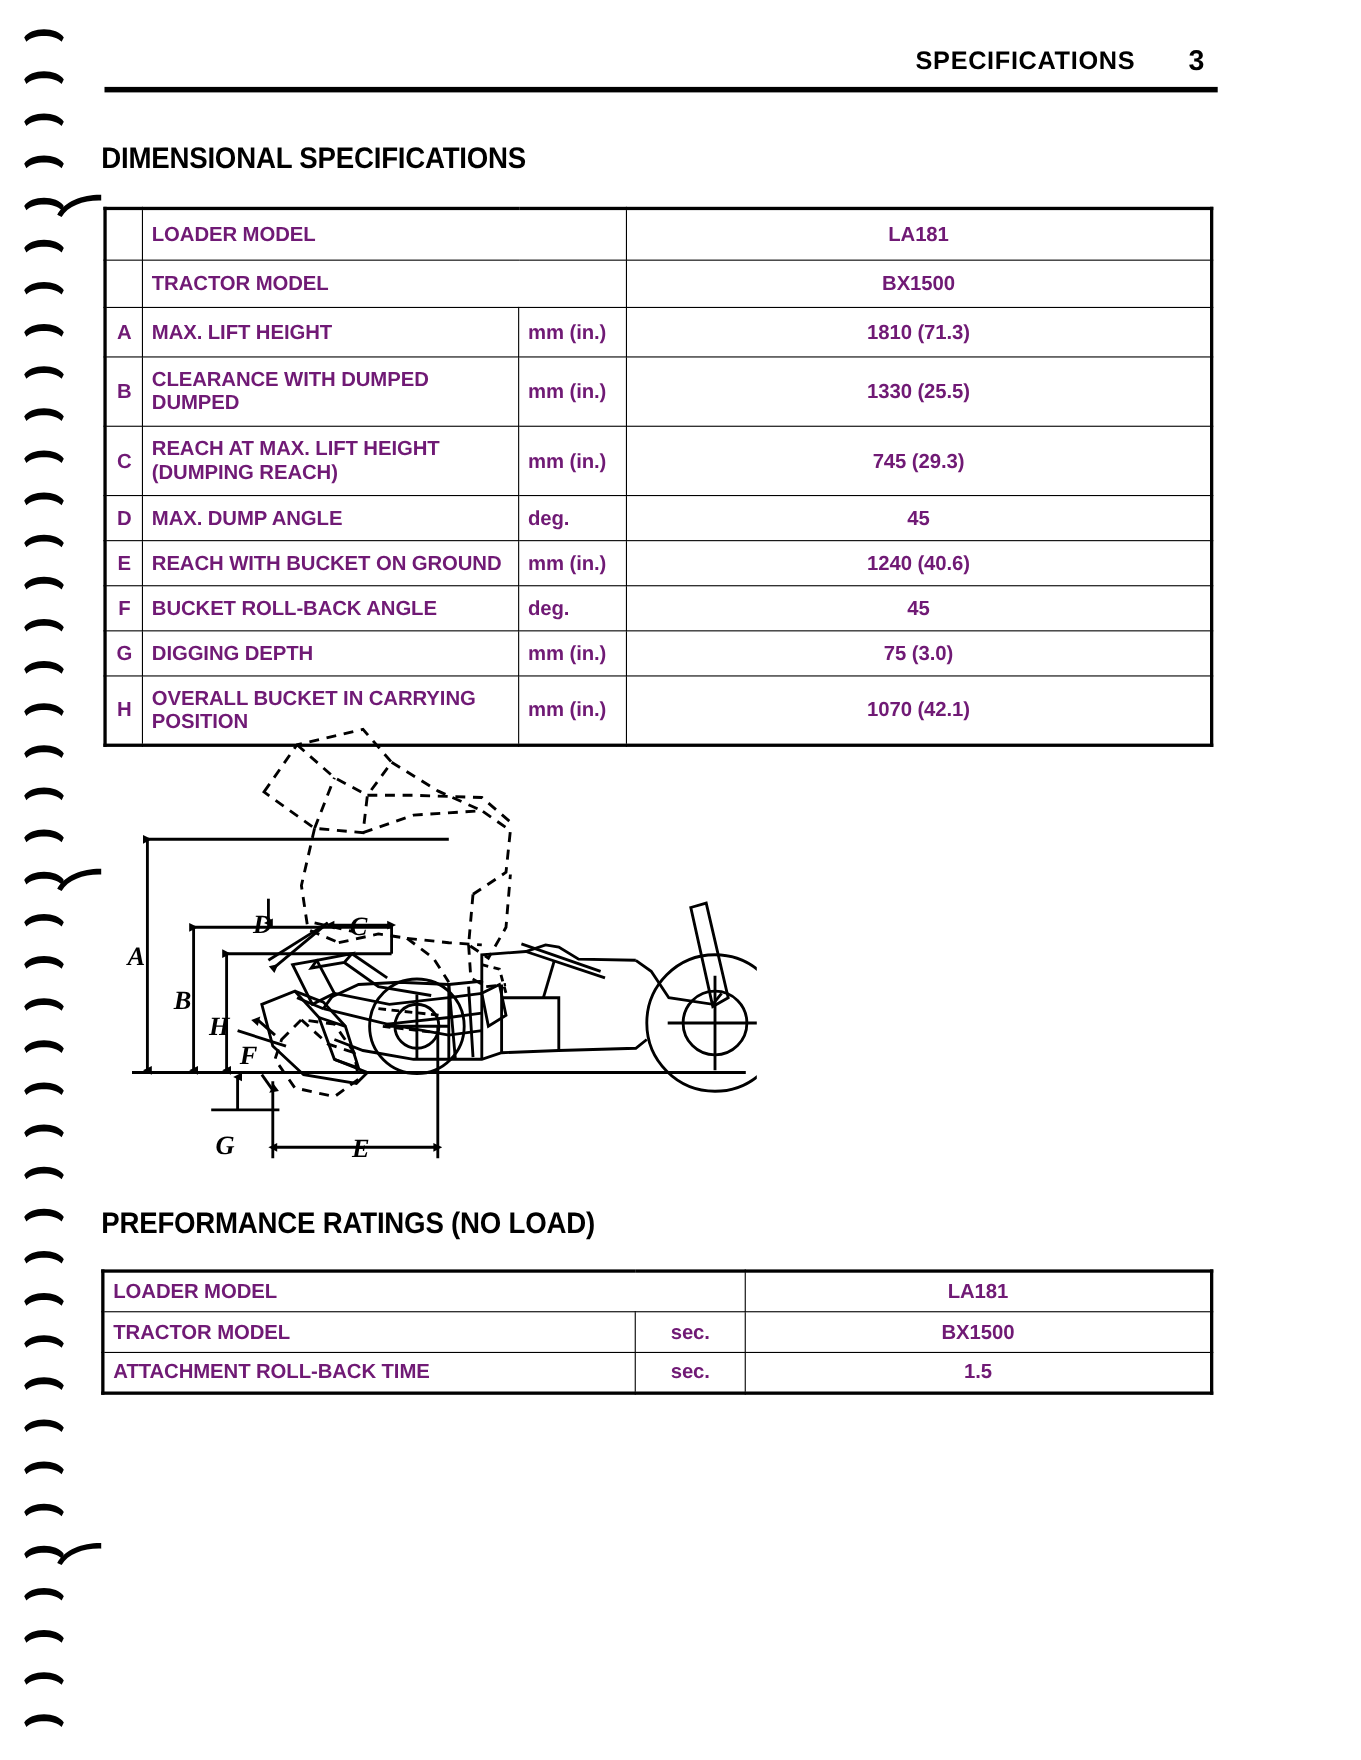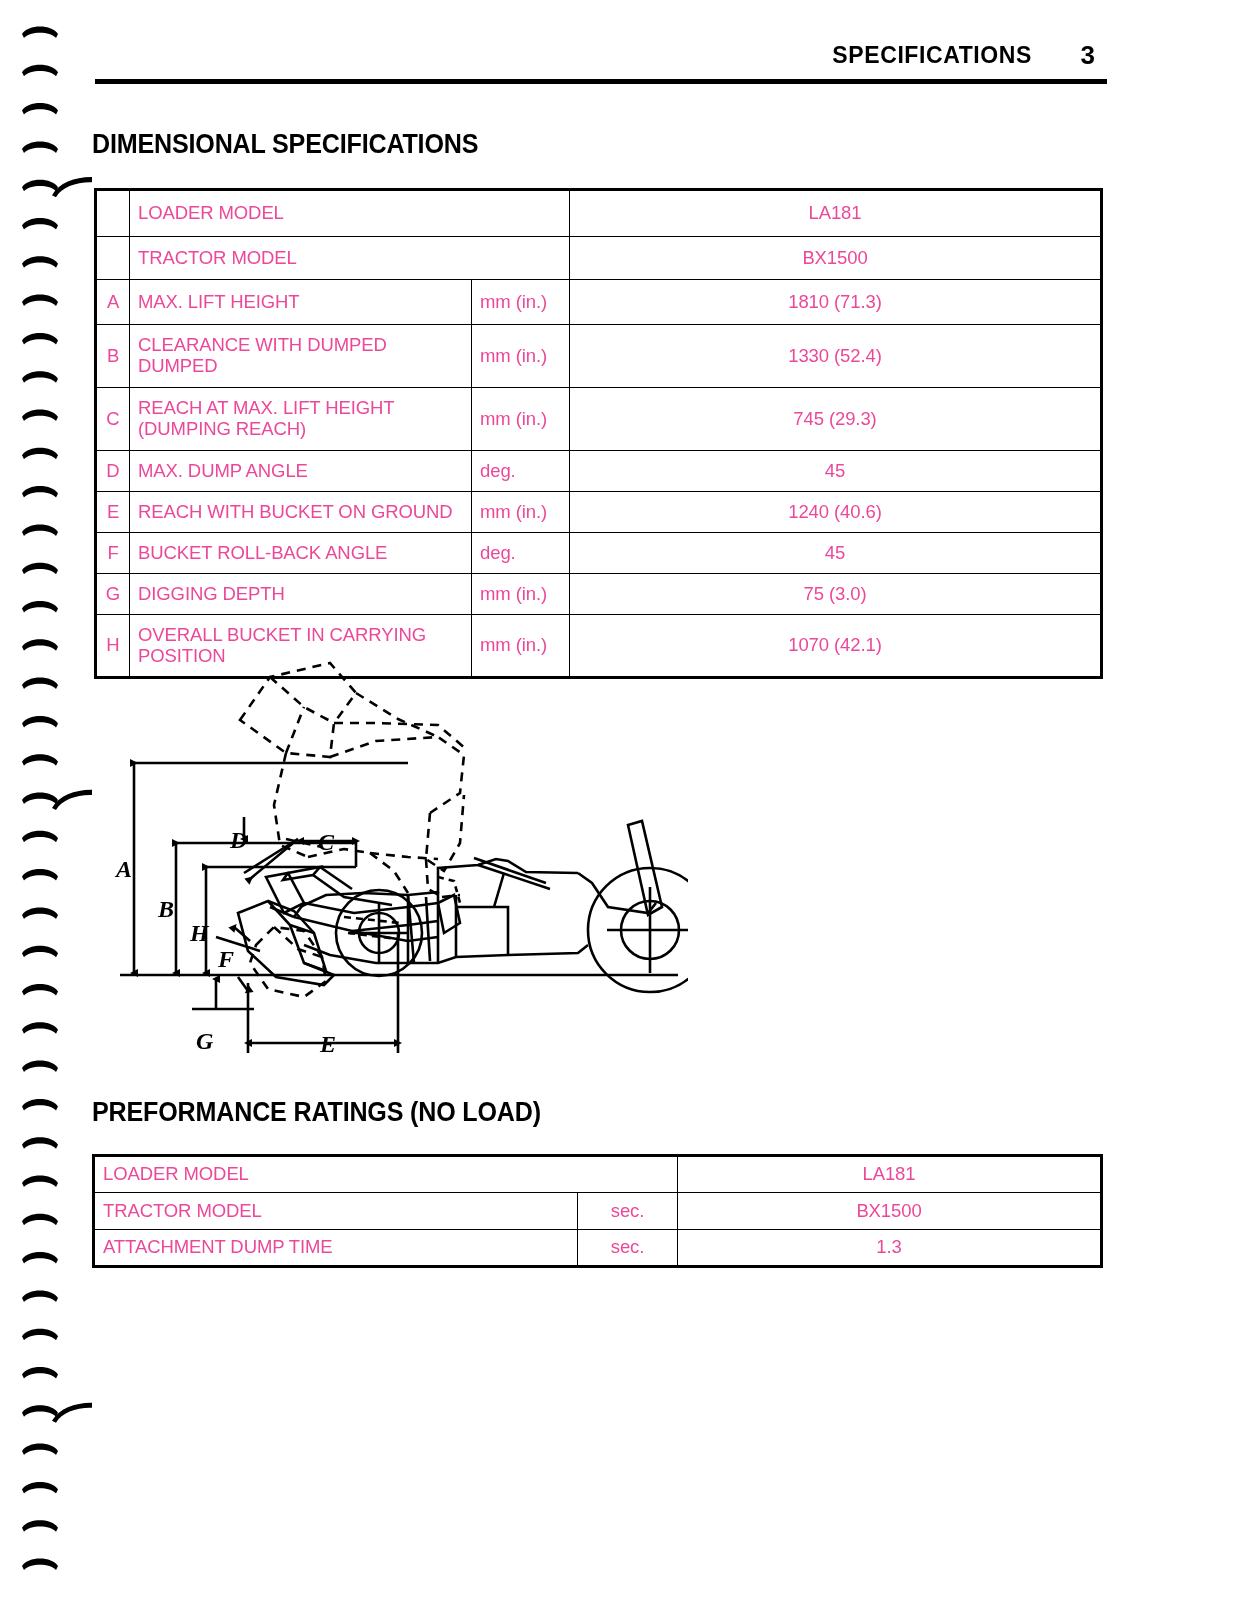--- a/index.html
+++ b/index.html
@@ -78,25 +78,25 @@
   table.spec {
     position: absolute;
     border-collapse: collapse;
     table-layout: fixed;
     background: #fff;
   }
   table.spec td {
     border: 1.6px solid #000;
     padding: 0 8px;
     font-size: 18.5px;
-    font-weight: normal;
+    font-weight: bold;
     letter-spacing: -0.1px;
     vertical-align: middle;
     line-height: 1.12;
-    color: #ec4899;
+    color: #701a75;
   }
   table.spec {
     border: 3px solid #000;
   }
   .c-letter   { text-align: center; padding: 0 !important; }
   .c-desc     { text-align: left; }
   .c-unit     { text-align: left; }
   .c-value    { text-align: center; }
   .v-bold     { font-weight: bold; }
 
@@ -203,21 +203,21 @@
           <td class="c-letter">A</td>
           <td class="c-desc two-line">MAX. LIFT HEIGHT</td>
           <td class="c-unit">mm (in.)</td>
           <td class="c-value">1810 (71.3)</td>
         </tr>
         <tr style="height: 63px;">
           <td class="c-letter">B</td>
           <td class="c-desc two-line">CLEARANCE WITH DUMPED
 DUMPED</td>
           <td class="c-unit">mm (in.)</td>
-          <td class="c-value">1330 (52.4)</td>
+          <td class="c-value">1330 (25.5)</td>
         </tr>
         <tr style="height: 63px;">
           <td class="c-letter">C</td>
           <td class="c-desc two-line">REACH AT MAX. LIFT HEIGHT
 (DUMPING REACH)</td>
           <td class="c-unit">mm (in.)</td>
           <td class="c-value">745 (29.3)</td>
         </tr>
         <tr style="height: 41px;">
           <td class="c-letter">D</td>
@@ -417,20 +417,20 @@
         <tr style="height: 37px;">
           <td class="c-desc" colspan="2">LOADER MODEL</td>
           <td class="c-value v-bold">LA181</td>
         </tr>
         <tr style="height: 37px;">
           <td class="c-desc">TRACTOR MODEL</td>
           <td class="c-value">sec.</td>
           <td class="c-value">BX1500</td>
         </tr>
         <tr style="height: 37px;">
-          <td class="c-desc">ATTACHMENT DUMP TIME</td>
+          <td class="c-desc">ATTACHMENT ROLL-BACK TIME</td>
           <td class="c-value">sec.</td>
-          <td class="c-value">1.3</td>
+          <td class="c-value">1.5</td>
         </tr>
       </tbody>
   </table>
 
 </div>
 
 </body></html>

